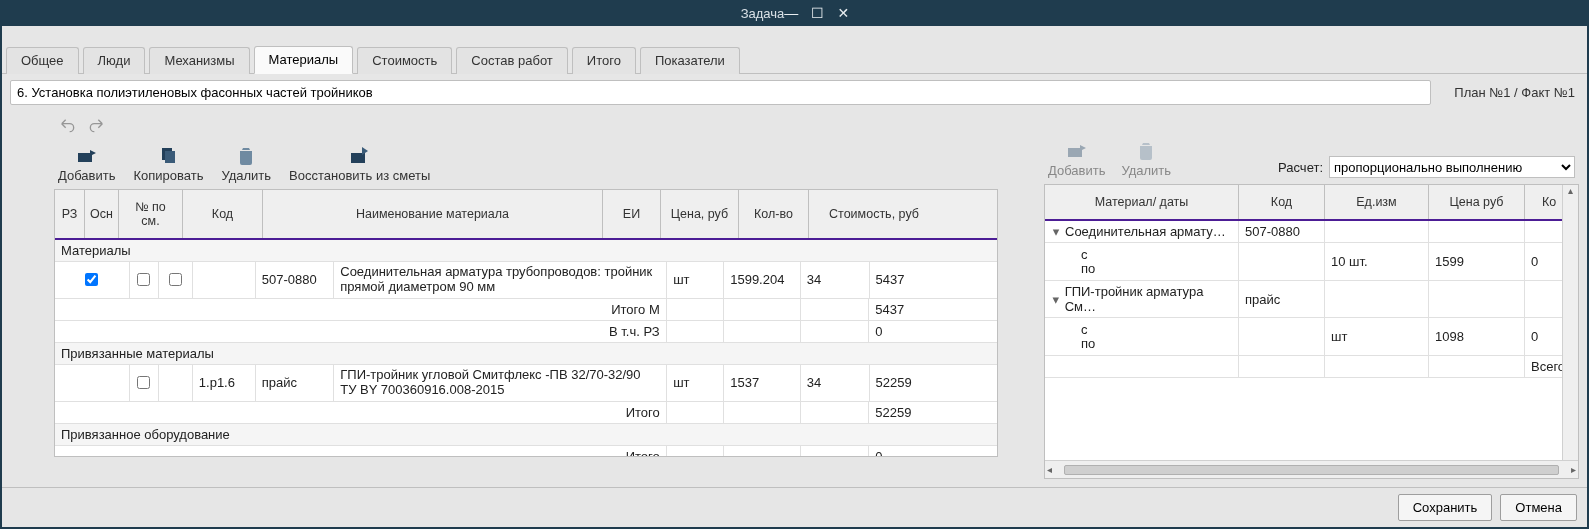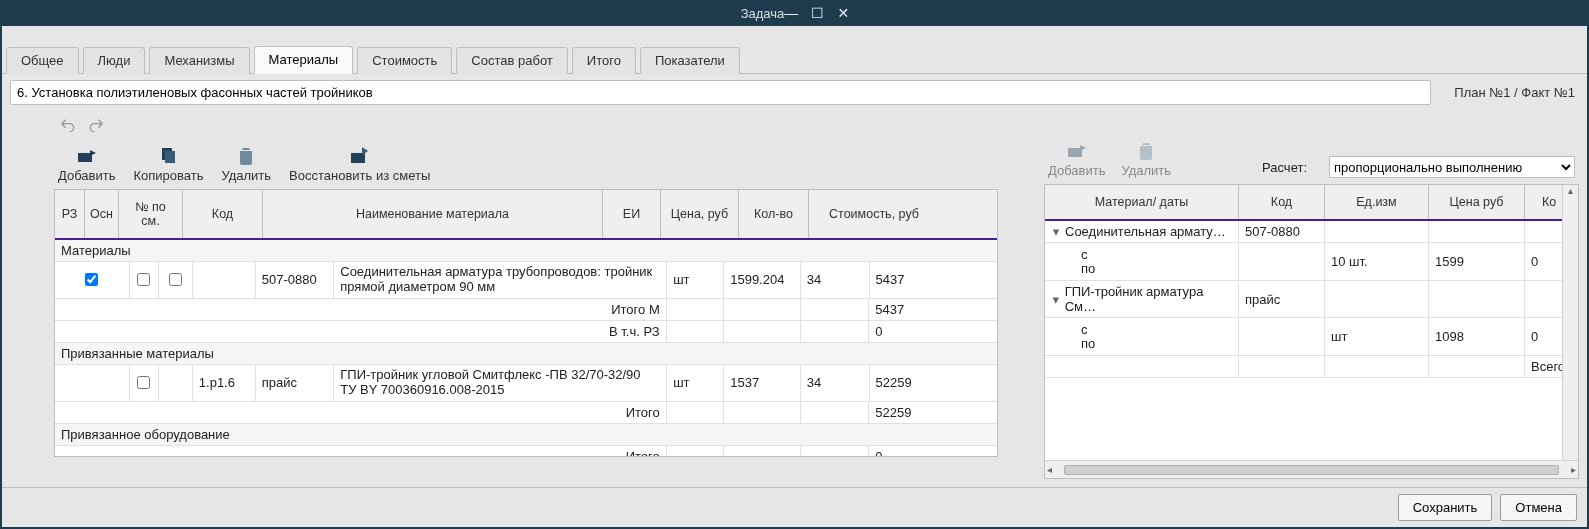--- a/index.html
+++ b/index.html
@@ -124,21 +124,21 @@
     padding: 30px 4px 6px;
   }
   .right-toolbar {
     display: flex;
     gap: 16px;
   }
   .right-toolbar .tb-btn { display:flex; flex-direction:column; align-items:center; cursor:pointer; color:#888; }
   .calc-box {
     display: flex;
     align-items: center;
-    gap: 22px;
+    gap: 6px;
   }
   .calc-box select {
     width: 246px;
     height: 22px;
     border: 1px solid #bfbfbf;
     background: #fff;
     font-size: 13px;
   }
   .grid {
     border: 1px solid #bfbfbf;

